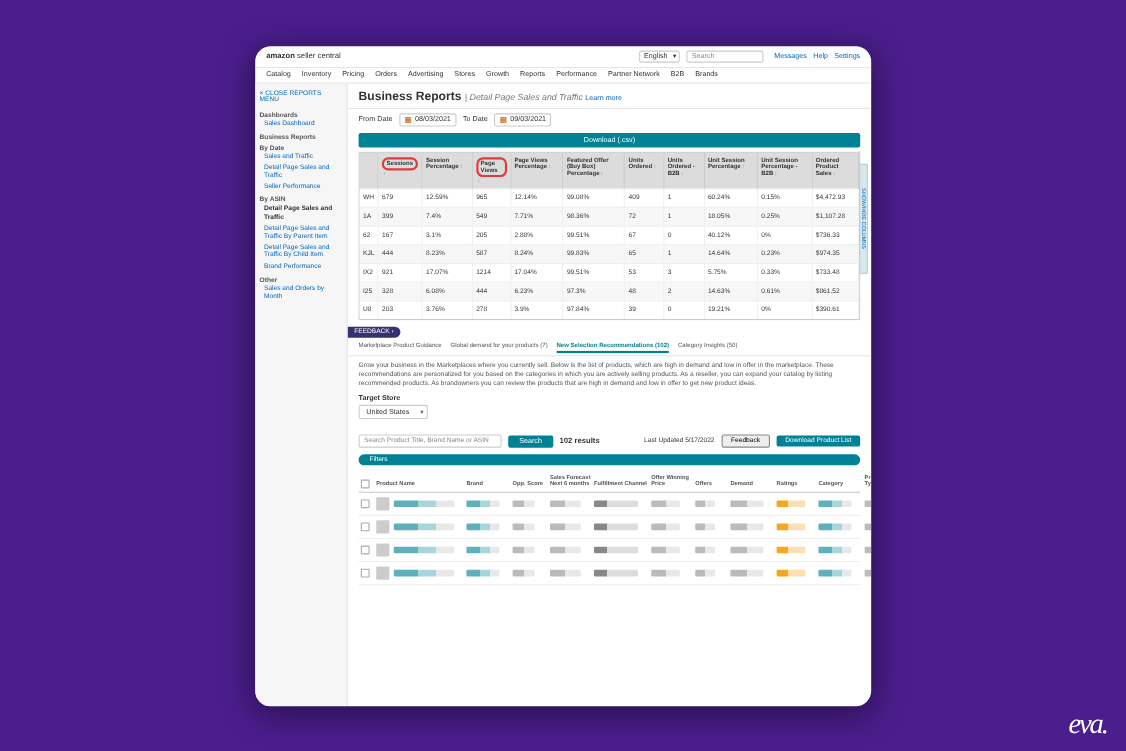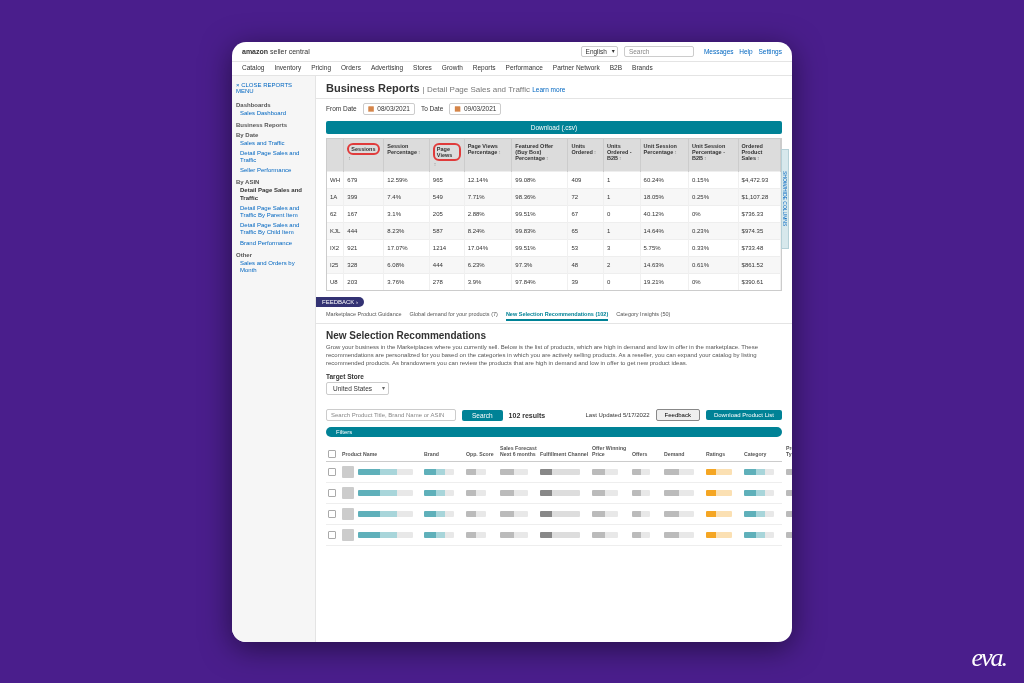--- a/index.html
+++ b/index.html
@@ -61,21 +61,21 @@
   }
   .sidebar .close-menu { color: #0066c0; font-size: 6px; padding: 2px 0 4px; cursor: pointer; }
   .sidebar .section-head { color: #555; font-weight: bold; font-size: 6px; margin-top: 3px; }
   .sidebar .item { padding: 1px 0 1px 4px; cursor: pointer; line-height: 1.2; }
   .sidebar .item.active { color: #333; font-weight: bold; }
   .content { flex: 1; display: flex; flex-direction: column; overflow: hidden; }
   .report-head {
     padding: 6px 10px 4px; border-bottom: 1px solid #e4e4e4;
   }
   .report-head h1 { font-size: 11px; font-weight: bold; display: inline; }
-  .report-head .sub { font-size: 8px; color: #777; font-weight: normal; }
+  .report-head .sub { font-size: 8px; color: #777; font-weight: normal; font-style: italic; }
   .report-head .learn { color: #0066c0; font-size: 6.5px; }
   .date-row { display: flex; align-items: center; gap: 6px; padding: 4px 10px; font-size: 6.5px; }
   .date-input {
     border: 1px solid #ccc; border-radius: 2px; padding: 1px 4px; display: flex; align-items: center; gap: 3px;
   }
   .date-input .cal { color: #c45500; font-size: 7px; }
   .dl-btn {
     margin: 2px 10px 4px; background: #008296; color: #fff; border: none; padding: 3px 10px;
     border-radius: 2px; font-size: 6.5px; cursor: pointer;
   }
@@ -353,21 +353,20 @@
       <div class="feedback-chip">FEEDBACK ›</div>
 
       <div class="tabs-row">
         <span class="tab">Marketplace Product Guidance</span>
         <span class="tab">Global demand for your products (7)</span>
         <span class="tab active">New Selection Recommendations (102)</span>
         <span class="tab">Category Insights (50)</span>
       </div>
 
       <div class="nsr">
-        <h2>New Selection Recommendations</h2>
         <p>Grow your business in the Marketplaces where you currently sell. Below is the list of products, which are high in demand and low in offer in the marketplace. These recommendations are personalized for you based on the categories in which you are actively selling products. As a reseller, you can expand your catalog by listing recommended products. As brandowners you can review the products that are high in demand and low in offer to get new product ideas.</p>
         <div class="label">Target Store</div>
         <span class="store-sel">United States</span>
       </div>
 
       <div class="search-row">
         <div class="search-left">
           <span class="prod-search">Search Product Title, Brand Name or ASIN</span>
           <button class="search-btn">Search</button>
           <span class="results-count">102 results</span>

